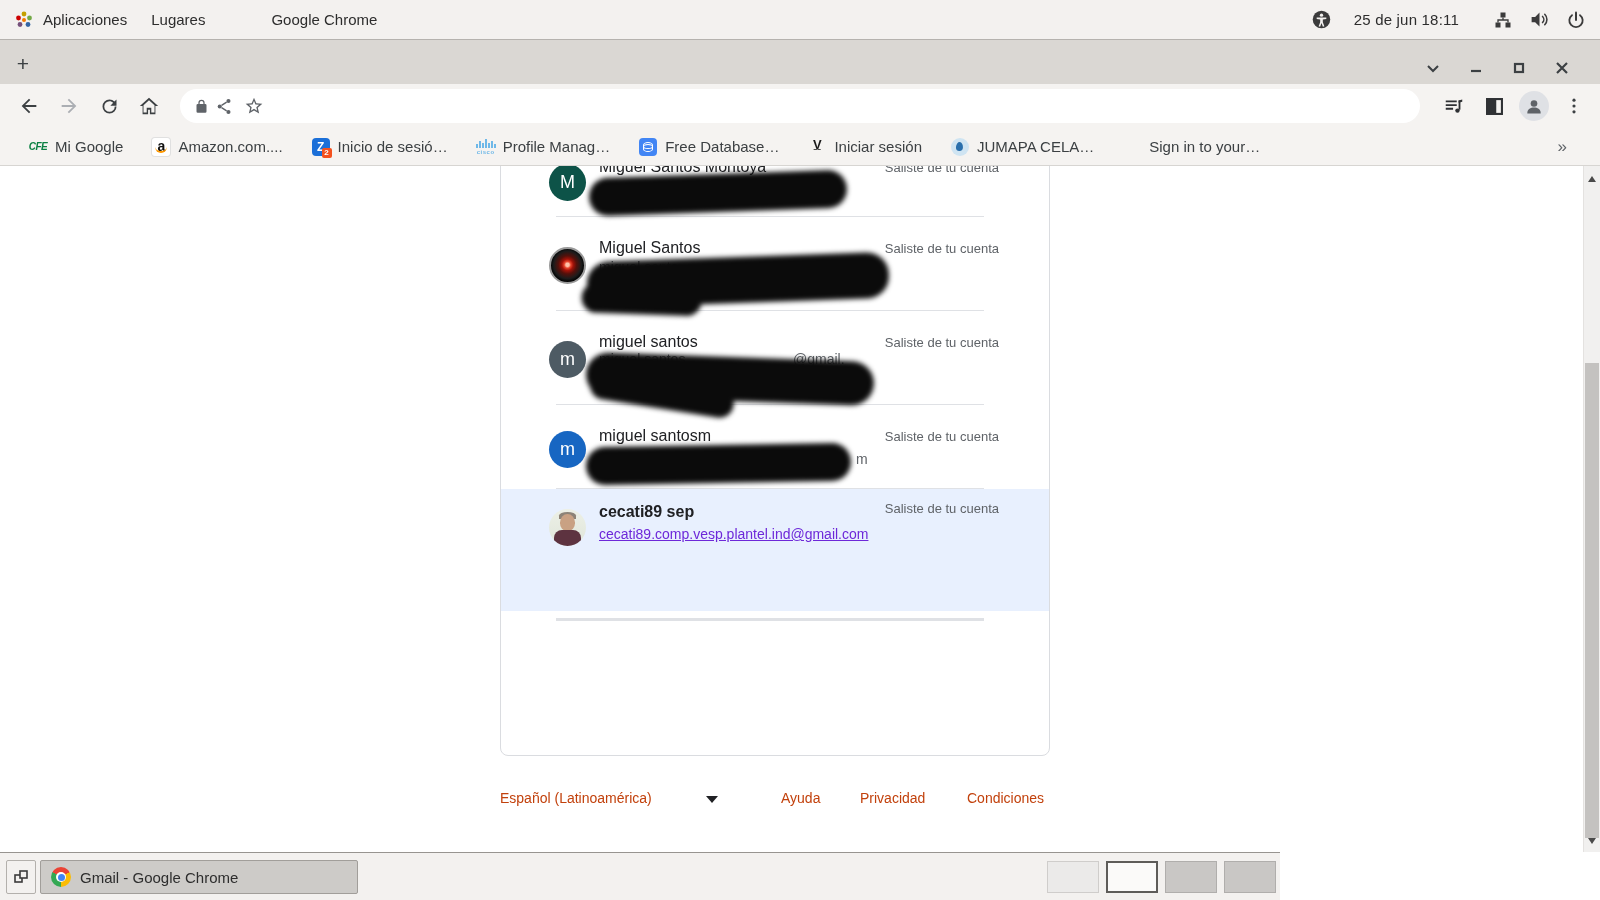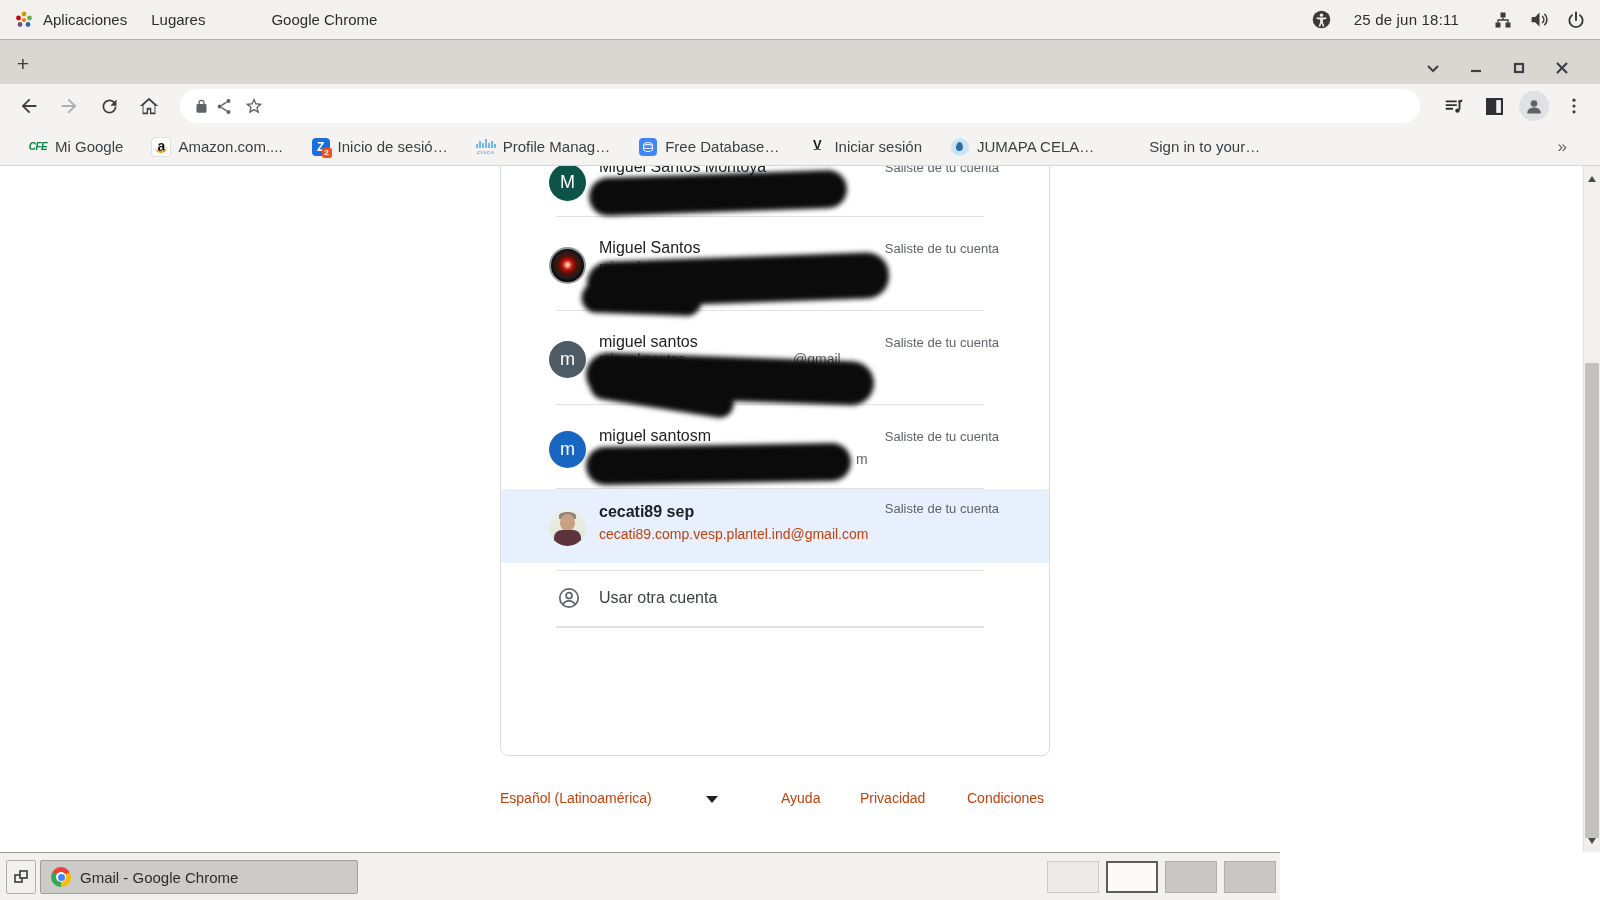--- a/index.html
+++ b/index.html
@@ -122,21 +122,21 @@
   .row3 .email-frag.fr { left:292px; top:40px; }
   .row3 .blob { left:85px; top:46px; width:288px; height:44px; transform:rotate(2deg); }
   .row3 .blob::after { left:4px; bottom:-10px; width:145px; height:28px; transform:rotate(7deg); }
   .row4 .avatar { top:26px; }
   .row4 .email-frag { left:355px; top:46px; }
   .row4 .blob { left:85px; top:40px; width:265px; height:38px; transform:rotate(-1deg); }
   .row5 .avatar { top:20px; }
   .row5 .acct-name { top:14px; font-weight:bold; }
   .row5 .acct-status { top:12px; }
   .row5 .acct-email { position:absolute; left:98px; top:36px; width:292px; font-size:14px;
-    color:#c2410c; line-height:19px; word-break:break-all; }
+    color:#6d28d9; line-height:19px; word-break:break-all;text-decoration:underline; }
   .action-row { position:relative; height:55px; }
   .action-row .act-ico { position:absolute; left:56px; top:15px; }
   .action-row .act-label { position:absolute; left:98px; top:18px; font-size:16px; color:#3C4043; }
 
   .page-footer { position:absolute; left:500px; top:622px; width:552px; height:24px;
     font-size:14px; color:#c2410c; }
   .pf-lang { position:absolute; left:0; top:2px; }
   .pf-caret { position:absolute; left:206px; top:8px; width:0; height:0;
     border:6px solid transparent; border-top:7px solid #202124; }
   .pf-ayuda { position:absolute; left:281px; top:2px; }
@@ -405,42 +405,32 @@
 
     <div class="acct-row row4" style="height:83px">
       <span class="avatar av-blue">m</span>
       <span class="acct-name">miguel santosm</span>
       <span class="acct-status">Saliste de tu cuenta</span>
       <span class="email-frag">m</span>
       <span class="blob"></span>
     </div>
     <div class="divider"></div>
 
-    <div class="acct-row row5 blue" style="height:74px">
+    <div class="acct-row row5 blue" style="height:122px">
       <span class="avatar av-photo">
         <span class="hair"></span>
           <span class="head"></span>
           <span class="body"></span>
       </span>
       <span class="acct-name">cecati89 sep</span>
       <span class="acct-status">Saliste de tu cuenta</span>
       <span class="acct-email">cecati89.comp.vesp.plantel.ind@gmail.com</span>
     </div>
     <div class="divider gap-top"></div>
 
-    <div class="action-row">
-      <span class="act-ico">
-        <svg width="24" height="24" viewBox="0 0 24 24">
-          <circle cx="12" cy="12" r="9.2" fill="none" stroke="#5F6368" stroke-width="1.7"></circle>
-          <circle cx="12" cy="9.6" r="3" fill="none" stroke="#5F6368" stroke-width="1.7"></circle>
-          <path d="M5.9 18.5c1.4-2.4 3.6-3.7 6.1-3.7s4.7 1.3 6.1 3.7" fill="none" stroke="#5F6368" stroke-width="1.7"></path>
-        </svg>
-      </span>
-      <span class="act-label">Usar otra cuenta</span>
-    </div>
     <div class="divider"></div>
 
     <div class="divider"></div>
   </div>
 
   <div class="page-footer">
     <span class="pf-lang">Español (Latinoamérica)</span>
     <span class="pf-caret"></span>
     <span class="pf-ayuda">Ayuda</span>
     <span class="pf-priv">Privacidad</span>

